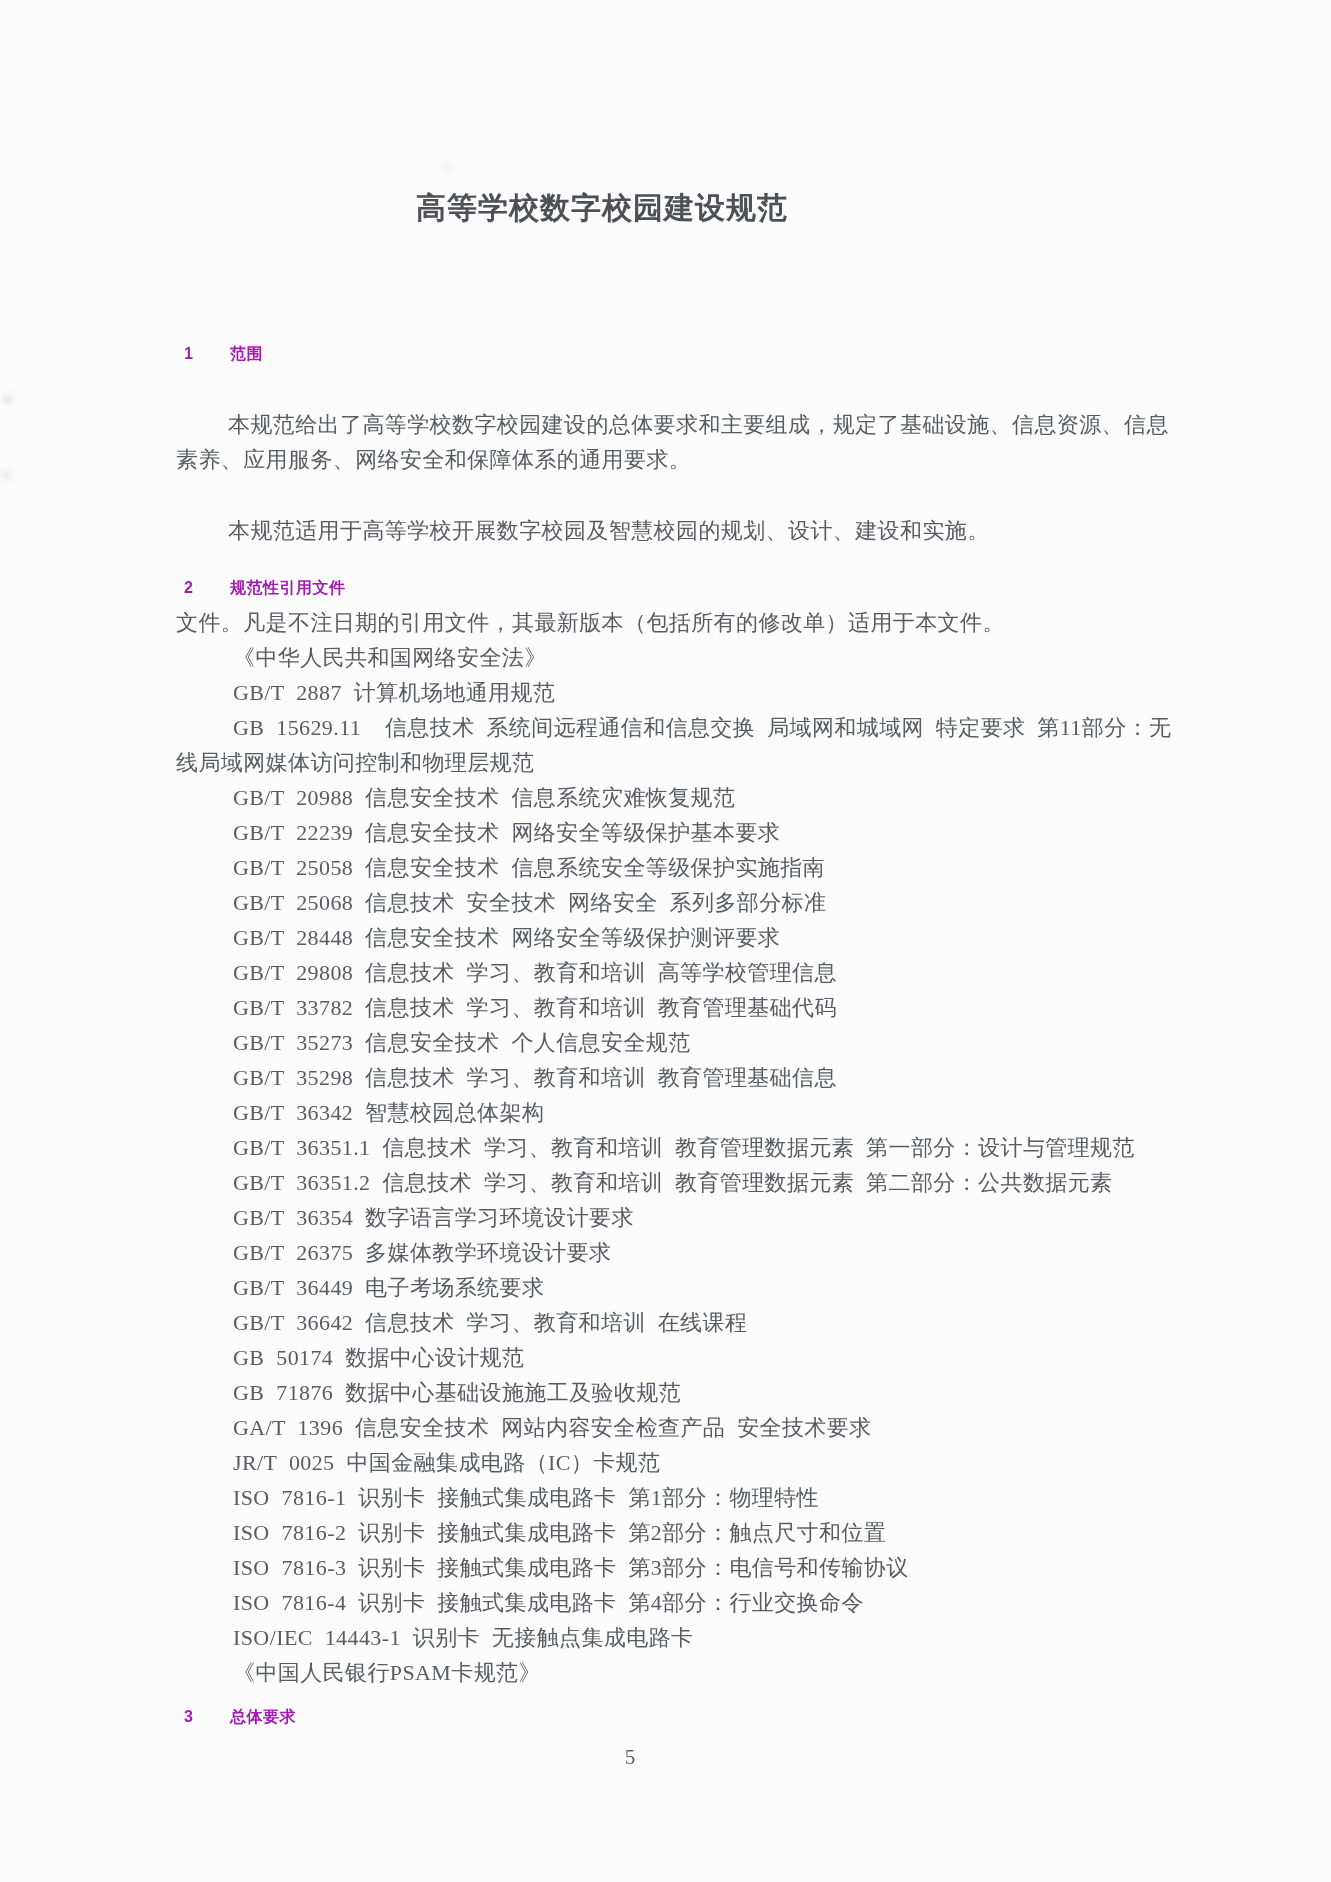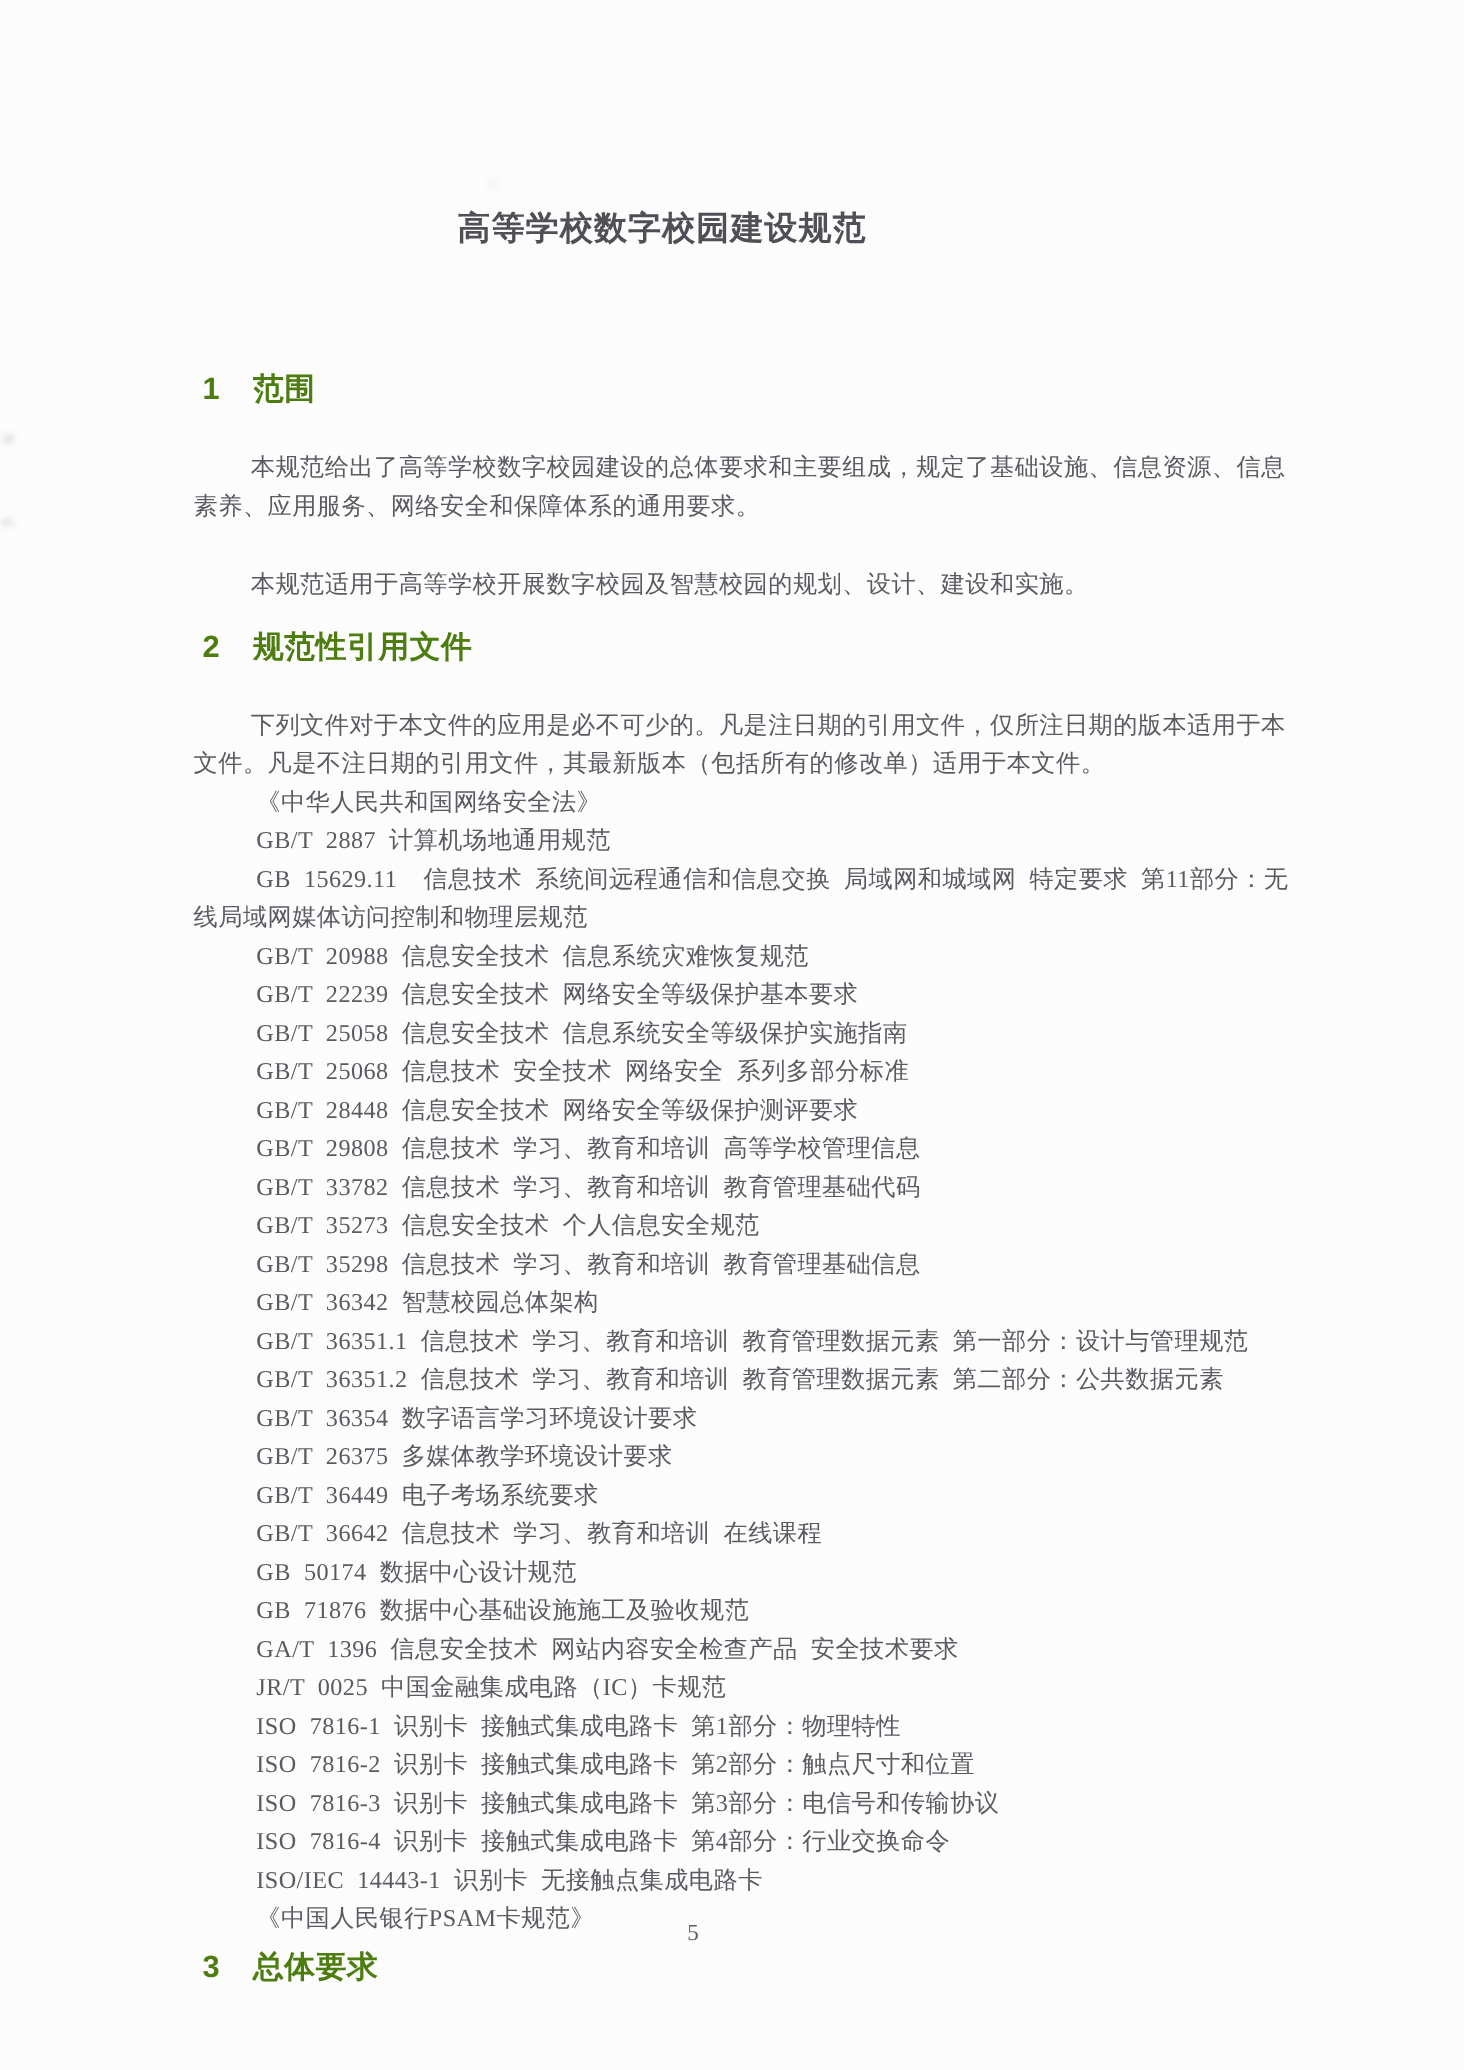--- a/index.html
+++ b/index.html
@@ -24,23 +24,23 @@
     font-family:"Liberation Sans","DejaVu Sans",sans-serif;
     font-weight:700;
     font-size:30px;
     line-height:44px;
     letter-spacing:1px;
     color:#4e5055;
   }
   .heading{
     font-family:"Liberation Sans","DejaVu Sans",sans-serif;
     font-weight:700;
-    font-size:28px;
+    font-size:16px;
     line-height:35px;
-    color:#4d7c0f;
+    color:#a21caf;
     letter-spacing:0.5px;
   }
   .heading .num{
     display:inline-block;
     width:54px;
     padding-left:8px;
     box-sizing:border-box;
   }
   .h-scope{margin-top:106px;}
   .h-refs{margin-top:22px;}
@@ -95,21 +95,20 @@
         <div class="line indent">本规范给出了高等学校数字校园建设的总体要求和主要组成，规定了基础设施、信息资源、信息</div>
         <div class="line flush">素养、应用服务、网络安全和保障体系的通用要求。</div>
         <div class="line indent">本规范适用于高等学校开展数字校园及智慧校园的规划、设计、建设和实施。</div>
       </div>
 
     <div class="heading h-refs">
       <span class="num">2</span><span>规范性引用文件</span>
     </div>
 
     <div>
-        <div class="line indent">下列文件对于本文件的应用是必不可少的。凡是注日期的引用文件，仅所注日期的版本适用于本</div>
         <div class="line flush">文件。凡是不注日期的引用文件，其最新版本（包括所有的修改单）适用于本文件。</div>
       </div>
 
     <div>
         <div class="line ref">《中华人民共和国网络安全法》</div>
         <div class="line ref">GB/T 2887 计算机场地通用规范</div>
         <div class="line ref">GB 15629.11  信息技术 系统间远程通信和信息交换 局域网和城域网 特定要求 第11部分：无</div>
         <div class="line flush">线局域网媒体访问控制和物理层规范</div>
         <div class="line ref">GB/T 20988 信息安全技术 信息系统灾难恢复规范</div>
         <div class="line ref">GB/T 22239 信息安全技术 网络安全等级保护基本要求</div>

